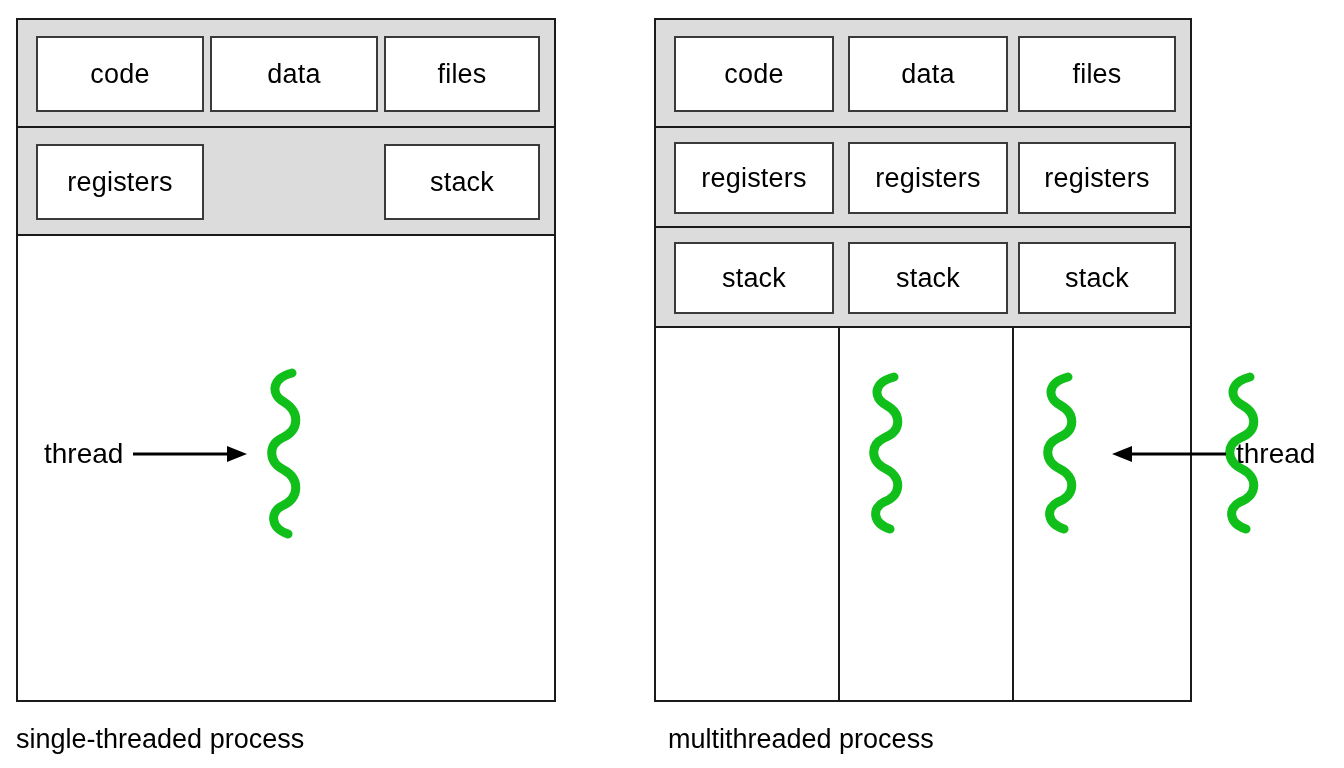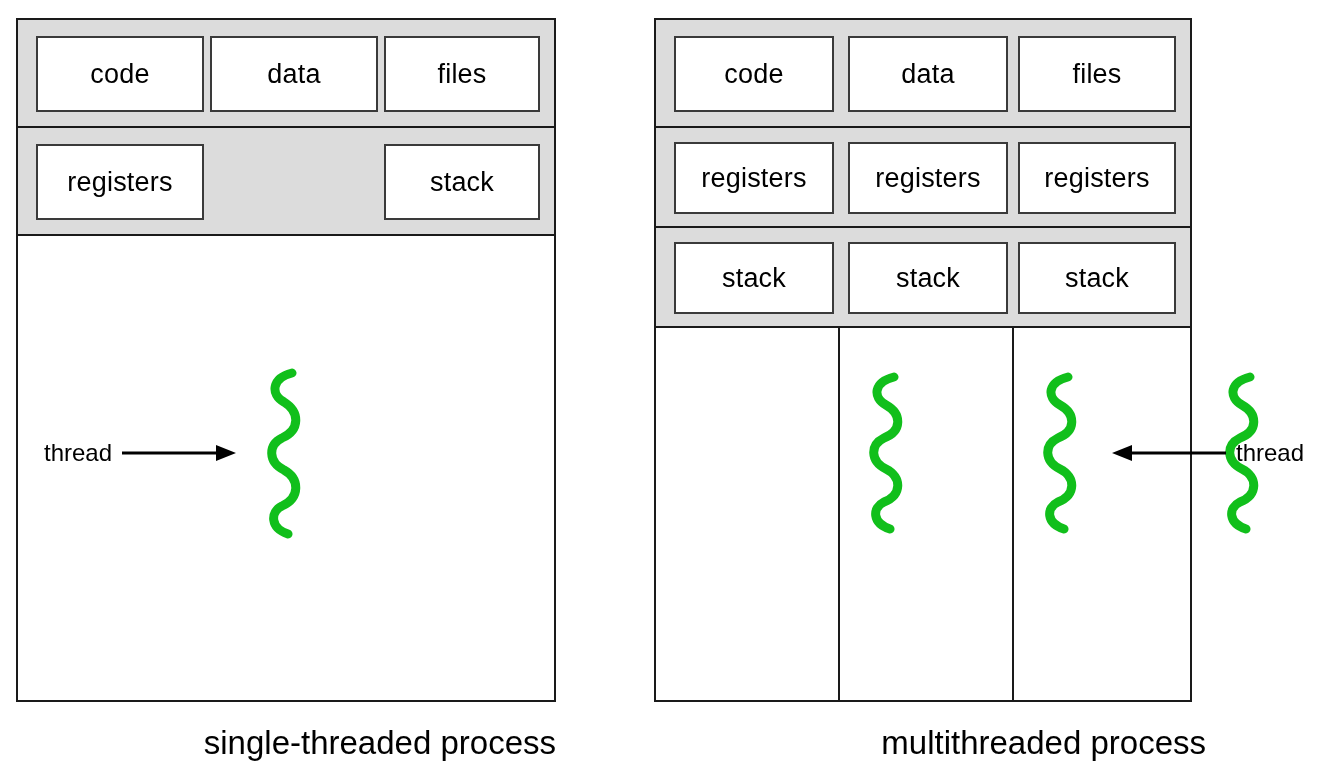--- a/index.html
+++ b/index.html
@@ -118,42 +118,42 @@
   #squiggle-single { left: 262px; top: 368px; width: 44px; height: 172px; }
   #squiggle-t1     { left: 864px; top: 372px; width: 44px; height: 162px; }
   #squiggle-t2     { left: 1038px; top: 372px; width: 44px; height: 162px; }
   #squiggle-t3     { left: 1220px; top: 372px; width: 44px; height: 162px; }
 
   
   .annotation {
     position: absolute;
     display: flex;
     align-items: center;
-    font-size: 24px;
+    font-size: 28px;
     line-height: 1;
     white-space: nowrap;
     justify-content: center;
   }
   .annotation svg { display: block; overflow: visible; }
   .annotation svg path,
   .annotation svg line { stroke: #000000; stroke-width: 3.2; fill: none; }
   .annotation svg polygon { fill: #000000; }
 
   #annotation-left  { left: 44px;   top: 440px; }
   #annotation-right { left: 1122px; top: 440px; }
 
   #annotation-left .ann-label  { margin-right: 10px; }
   #annotation-right .ann-label { margin-left: 10px; }
 
   
   .caption {
     position: absolute;
-    font-size: 33px;
+    font-size: 27px;
     line-height: 1;
-    text-align: right;
+    text-align: left;
     white-space: nowrap;
   }
   #caption-single { left: 16px;  top: 726px; width: 540px; }
   #caption-multi  { left: 668px; top: 726px; width: 538px; }
 </style>
 </head>
 <body>
 
 <div class="stage">
 

